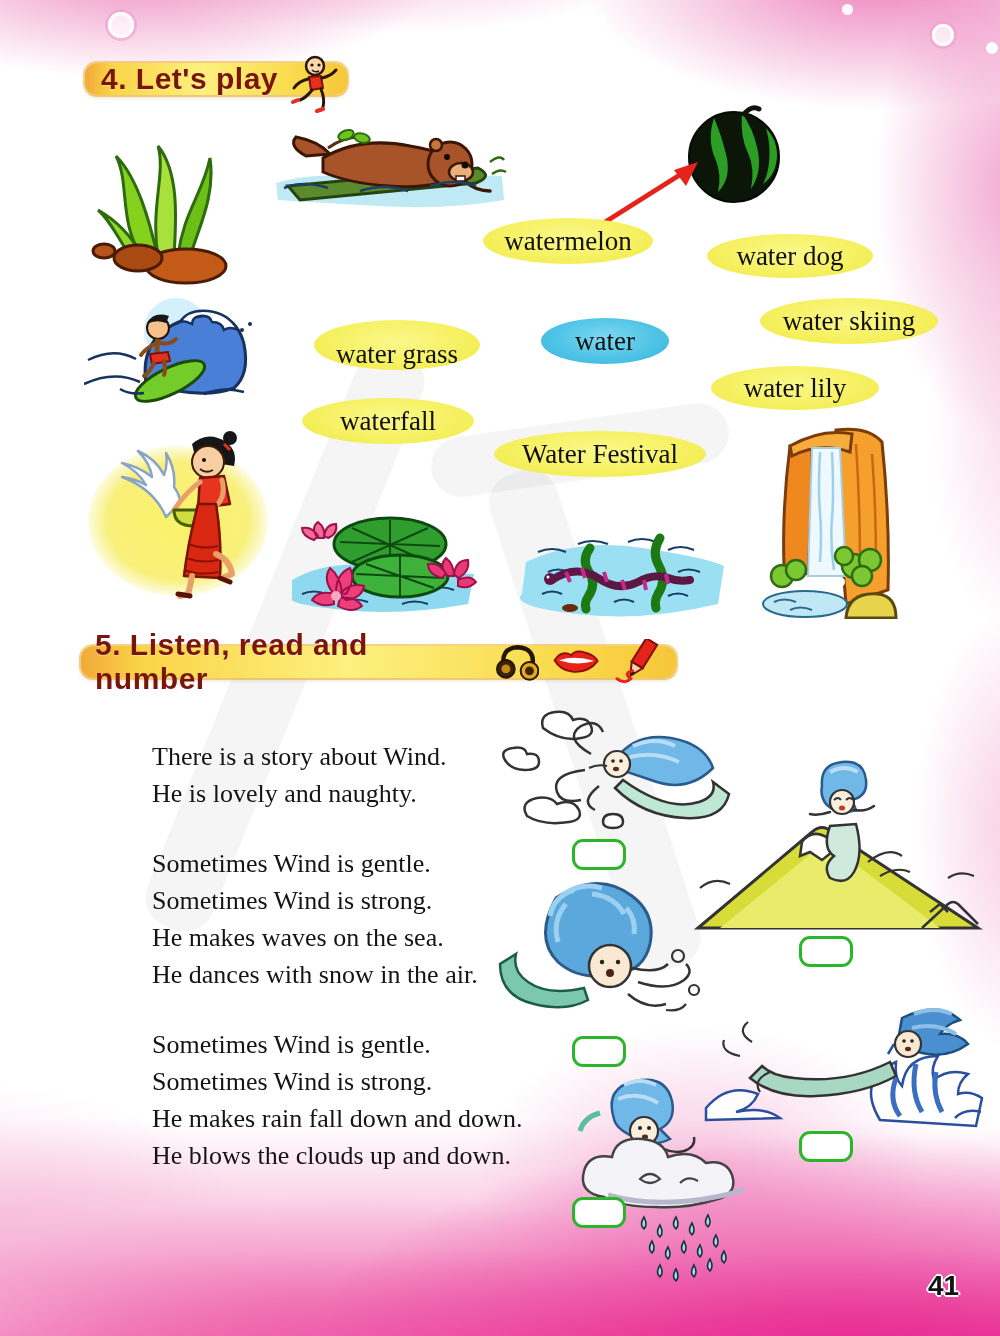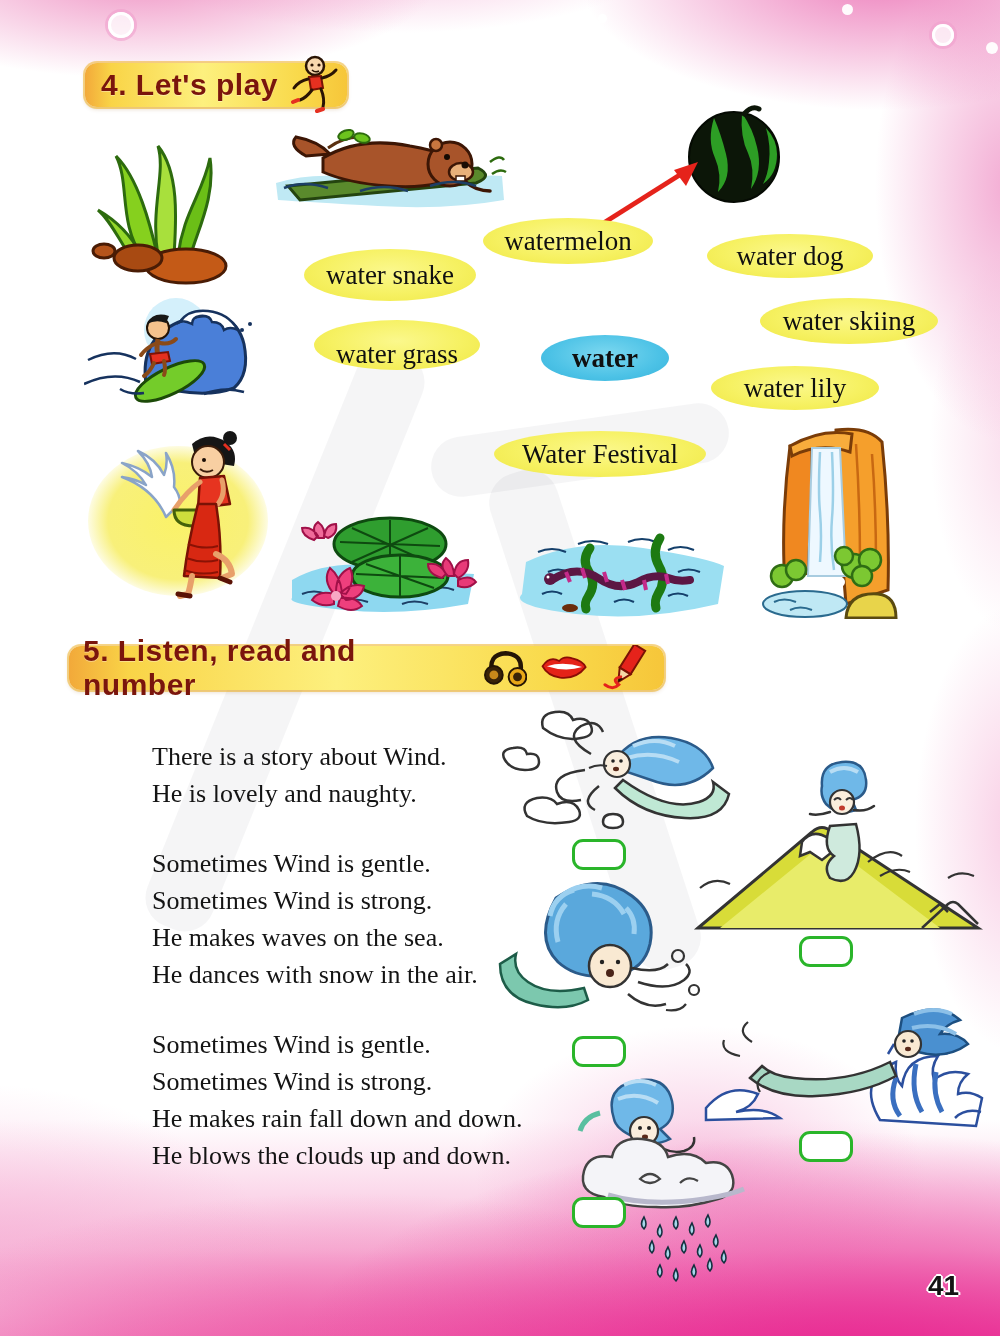--- a/index.html
+++ b/index.html
@@ -20,31 +20,31 @@
       radial-gradient(ellipse 420px 300px at -2% 98%, rgba(246,178,214,.85), rgba(246,178,214,0) 75%),
       radial-gradient(ellipse 300px 200px at 70% 88%, rgba(240,140,195,.5), rgba(240,140,195,0) 75%),
       linear-gradient(to bottom, rgba(255,255,255,0) 1120px, rgba(242,130,188,.55) 1250px, rgba(235,60,155,.9) 1336px);
   }
   .bubble{position:absolute;border-radius:50%;background:rgba(255,255,255,.95);}
   .ring{background:rgba(255,255,255,.7);box-shadow:inset 0 0 0 3px rgba(255,255,255,.95), 0 0 0 3px rgba(240,160,205,.6);}
   
   .wm{position:absolute;background:rgba(120,120,130,.07);border-radius:30px;}
   
   .banner{position:absolute;display:flex;align-items:center;gap:12px;padding:0 16px;
-    height:44px;border-radius:12px;
+    height:32px;border-radius:12px;
     background:linear-gradient(90deg,#f2a93a 0%,#f9d447 10%,#fdf07e 45%,#f9d94a 82%,#f6c63a 100%);
     box-shadow:0 0 0 2px rgba(238,178,40,.55), 0 2px 4px rgba(150,90,10,.25);}
   .banner .t{font-family:"Liberation Sans",sans-serif;font-weight:bold;font-size:30px;
     color:#7a150c;letter-spacing:.5px;text-shadow:0 1px 0 rgba(255,255,255,.35);}
   
   .oval{position:absolute;display:flex;align-items:center;justify-content:center;border-radius:50%;
     background:radial-gradient(ellipse at 50% 42%, #fbf88c 0%, #f6f162 55%, #efe744 100%);
     color:#101010;font-size:27px;}
   .oval.blue{background:radial-gradient(ellipse at 50% 42%, #7cd8f0 0%, #4cc2e6 60%, #37b2da 100%);
-    font-weight:bold;margin-top:17px;}
+    font-weight:normal;}
   
   .poem{position:absolute;left:128px;top:738px;font-size:26px;color:#141414;width:430px;}
   .poem div{line-height:37px;white-space:nowrap;margin-left:24px;}
   .gap{height:33px;}
   
   .answer-box{position:absolute;width:54px;height:31px;background:#fff;border:3px solid #2ab52a;
     border-radius:11px;box-sizing:border-box;}
   
   .pagenum{position:absolute;left:928px;top:1270px;font-family:"Liberation Sans",sans-serif;
     font-weight:bold;font-size:28px;color:#141414;
@@ -210,46 +210,46 @@
       <circle cx="22" cy="152" r="11"></circle>
         <circle cx="36" cy="146" r="10"></circle>
         <circle cx="94" cy="142" r="12"></circle>
       <circle cx="110" cy="136" r="11"></circle>
         <circle cx="102" cy="152" r="10"></circle>
         <circle cx="84" cy="132" r="9"></circle>
     </g>
     <path d="M86,194 q2,-26 32,-24 q18,2 18,24 Z" fill="#e8d44a" stroke="#5a4a10" stroke-width="3"></path>
   </svg>
 
-  <div class="oval" style="left:304px;top:249px;width:172px;height:52px;">
-      <span>water snake</span>
-    </div>
   <div class="oval" style="left:483px;top:218px;width:170px;height:46px;">
       <span>watermelon</span>
     </div>
   <div class="oval" style="left:707px;top:234px;width:166px;height:44px;">
       <span>water dog</span>
     </div>
   <div class="oval" style="left:314px;top:320px;width:166px;height:50px;align-items:flex-end;">
       <span>water grass</span>
     </div>
   <div class="oval blue" style="left:541px;top:318px;width:128px;height:46px;">
       <span>water</span>
     </div>
   <div class="oval" style="left:760px;top:298px;width:178px;height:46px;">
       <span>water skiing</span>
     </div>
+  <div class="oval" style="left:302px;top:398px;width:172px;height:46px;">
+      <span>waterfall</span>
+    </div>
   <div class="oval" style="left:711px;top:366px;width:168px;height:44px;">
       <span>water lily</span>
     </div>
   <div class="oval" style="left:494px;top:431px;width:212px;height:46px;">
       <span>Water Festival</span>
     </div>
 
-  <div class="banner" style="left:69px;top:646px;width:565px;padding-left:14px;">
+  <div class="banner" style="left:81px;top:646px;width:565px;padding-left:14px;">
     <span class="t">5. Listen, read and number</span>
     <svg width="44" height="40" viewBox="0 0 44 40">
       <path d="M8,26 Q4,6 22,5 Q40,6 37,24" stroke="#241505" fill="none" stroke-width="4.5"></path>
       <circle cx="10" cy="27" r="9" fill="#3a2408" stroke="#241505" stroke-width="2"></circle>
       <circle cx="10" cy="27" r="4.5" fill="#c8881a"></circle>
       <circle cx="34" cy="29" r="9" fill="#e8a818" stroke="#241505" stroke-width="2"></circle>
       <circle cx="34" cy="29" r="4.5" fill="#3a2408"></circle>
     </svg>
     <svg width="50" height="34" viewBox="0 0 56 34">
       <path d="M4,15 Q12,3 23,9 Q28,3 38,6 Q50,9 53,16 Q42,30 24,28 Q10,26 4,15 Z" fill="#e52318" stroke="#8a0d06" stroke-width="2"></path>

